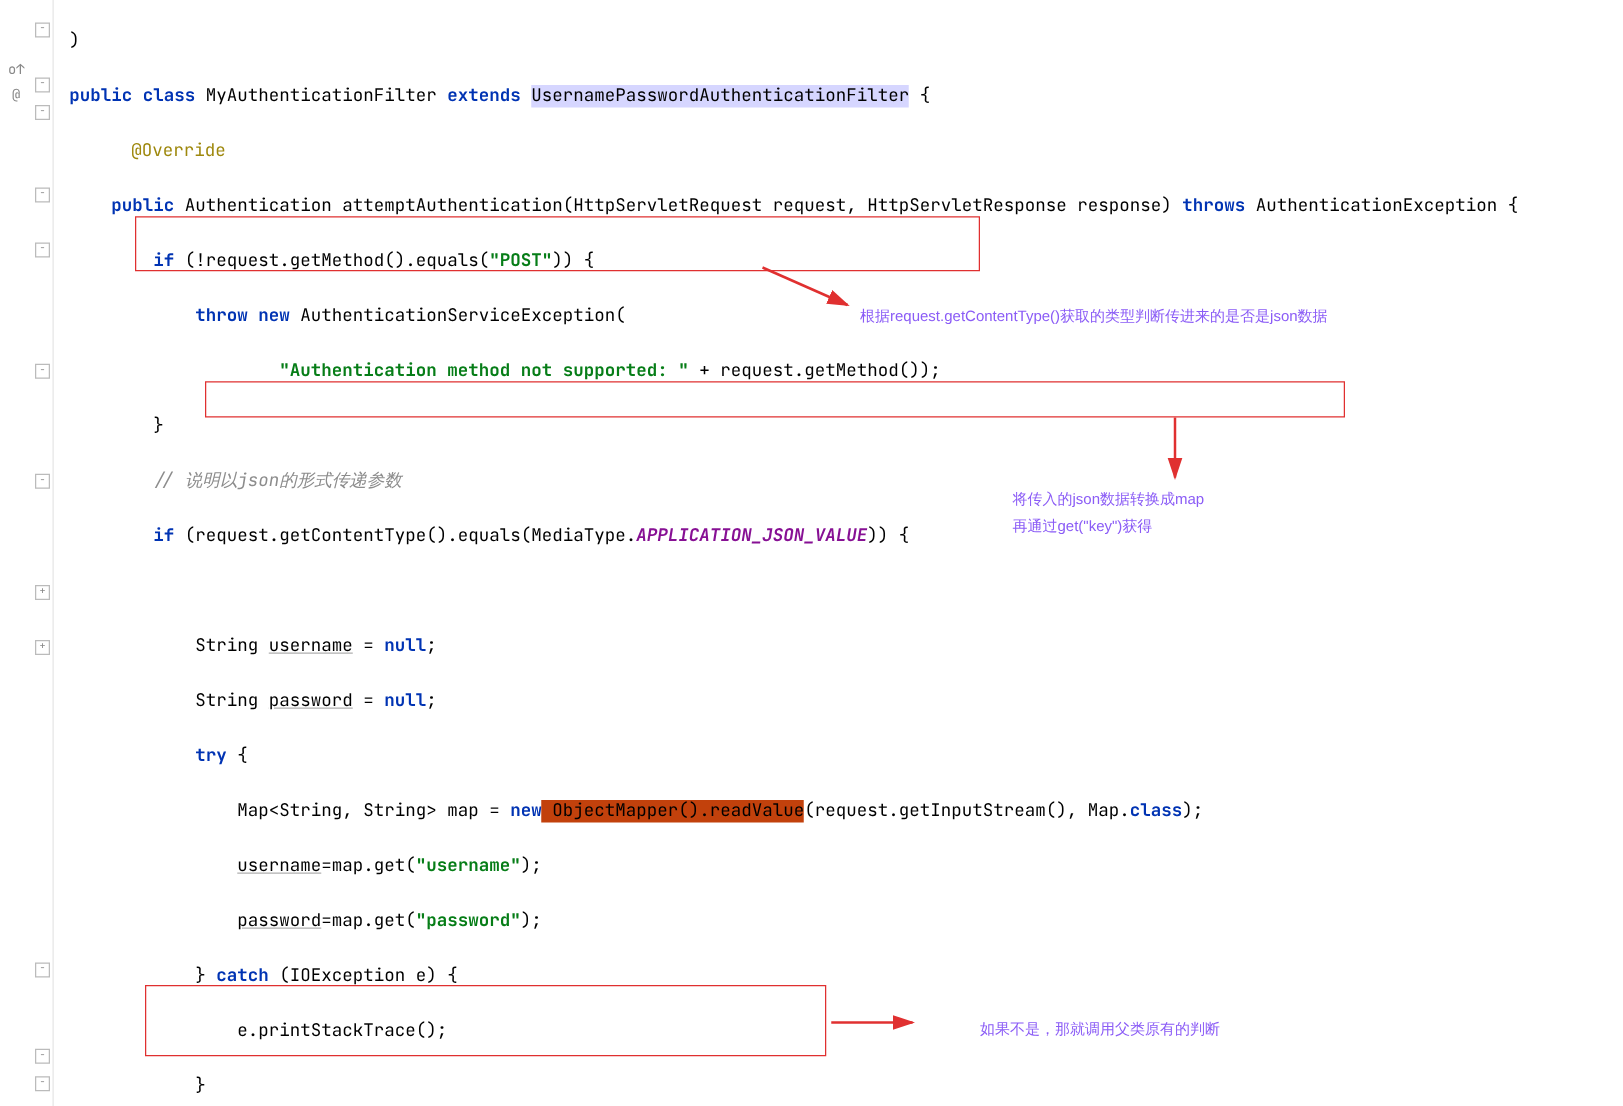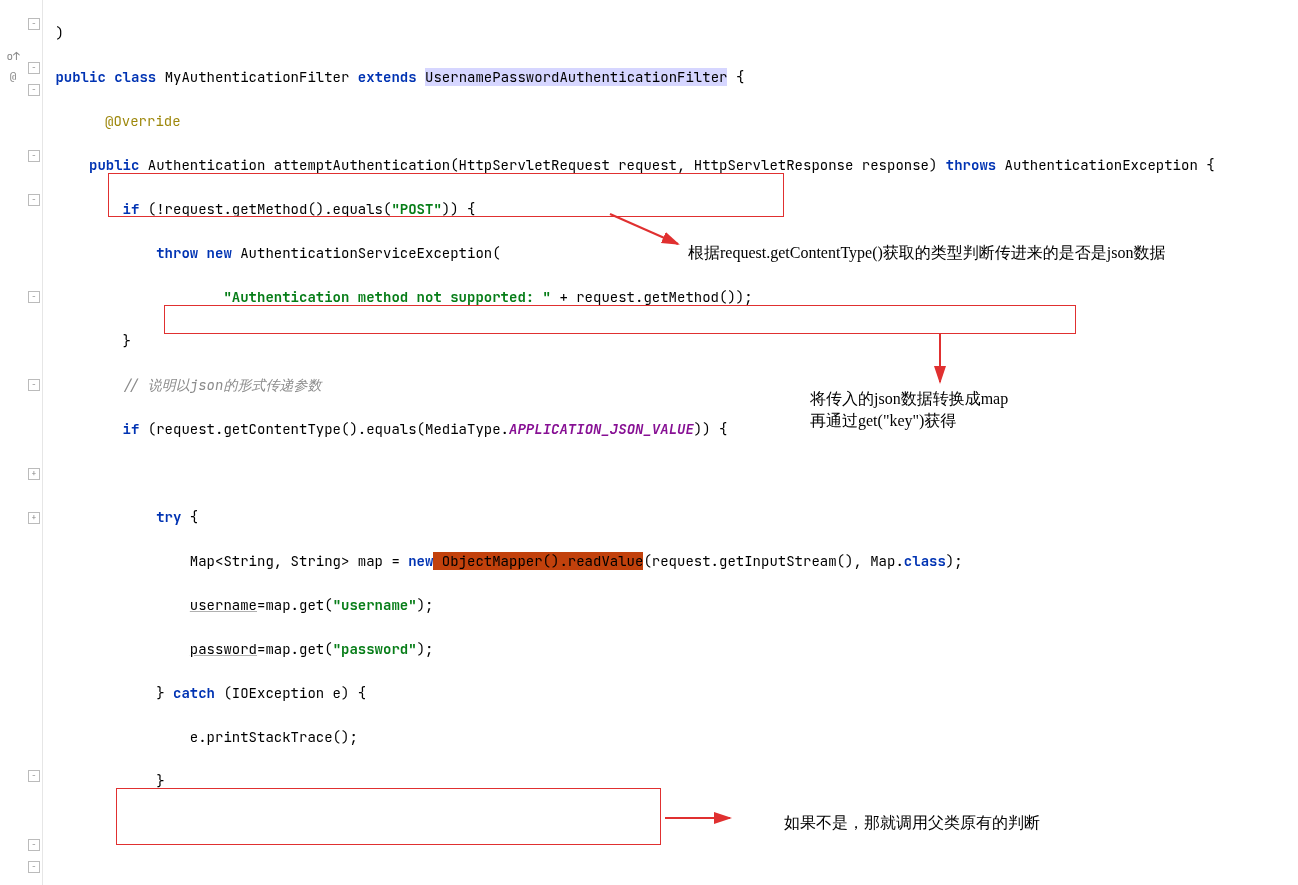--- a/index.html
+++ b/index.html
@@ -64,23 +64,23 @@
   .under { text-decoration: underline; text-decoration-color: #b0b0b0; }
   .sel { background: #d6d6ff; }
   
   .box {
     position: absolute;
     border: 1px solid #e03030;
     pointer-events: none;
   }
   .anno {
     position: absolute;
-    color: #000000;
-    font-family: Liberation Serif, serif;
-    font-size: 16px;
+    color: #8b5cf6;
+    font-family: Liberation Sans, sans-serif;
+    font-size: 12px;
     white-space: nowrap;
   }
   svg.arrows {
     position: absolute;
     left: 0; top: 0;
     width: 1298px;
     height: 885px;
     pointer-events: none;
   }
   svg.arrows line, svg.arrows path { stroke: #e03030; stroke-width: 2; fill: none; }
@@ -113,20 +113,22 @@
 <div class="line"> <span class="kw">public</span> <span class="kw">class</span> <span>MyAuthenticationFilter</span> <span class="kw">extends</span> <span class="sel">UsernamePasswordAuthenticationFilter</span> <span>{</span></div>
 <div class="line">     <span class="ovr">@Override</span></div>
 <div class="line">     <span class="kw">public</span><span> Authentication attemptAuthentication(HttpServletRequest request, HttpServletResponse response) </span><span class="kw">throws</span><span> AuthenticationException {</span></div>
 <div class="line">         <span class="kw">if</span><span> (!request.getMethod().equals(</span><span class="str">"POST"</span><span>)) {</span></div>
 <div class="line">             <span class="kw">throw new</span><span> AuthenticationServiceException(</span></div>
 <div class="line">                     <span class="str">"Authentication method not supported: "</span><span> + request.getMethod());</span></div>
 <div class="line">         <span>}</span></div>
 <div class="line">         <span class="cmt">// 说明以json的形式传递参数</span></div>
 <div class="line">         <span class="kw">if</span><span> (request.getContentType().equals(MediaType.</span><span class="stat">APPLICATION_JSON_VALUE</span><span>)) {</span></div>
 <div class="line"> </div>
+<div class="line">             <span>String </span><span class="under">username</span><span> = </span><span class="kw">null</span><span>;</span></div>
+<div class="line">             <span>String </span><span class="under">password</span><span> = </span><span class="kw">null</span><span>;</span></div>
 <div class="line">             <span class="kw">try</span><span> {</span></div>
 <div class="line">                 <span>Map&lt;String, String&gt; map = </span><span class="kw">new</span><span class="warn"> ObjectMapper().readValue</span><span>(request.getInputStream(), Map.</span><span class="kw">class</span><span>);</span></div>
 <div class="line">                 <span class="under">username</span><span>=map.get(</span><span class="str">"username"</span><span>);</span></div>
 <div class="line">                 <span class="under">password</span><span>=map.get(</span><span class="str">"password"</span><span>);</span></div>
 <div class="line">             <span>} </span><span class="kw">catch</span><span> (IOException e) {</span></div>
 <div class="line">                 <span>e.printStackTrace();</span></div>
 <div class="line">             <span>}</span></div>
 
 
 

